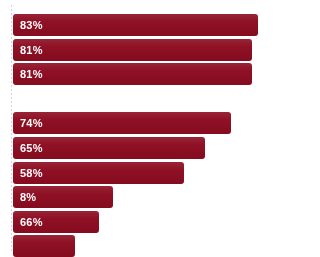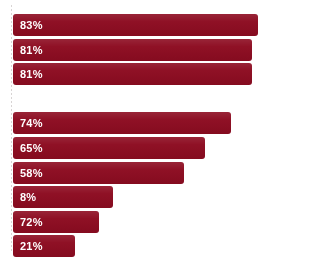--- a/index.html
+++ b/index.html
@@ -112,20 +112,19 @@
       <div class="bar-row" style="top: 147.6px; width: 100%; text-align: center;">
         <div class="bar" style="width: 171.1px; background: rgb(141, 12, 33);"></div>
         <span class="bar-label">58%</span>
       </div>
       <div class="bar-row" style="top: 172.2px; width: 100%;">
         <div class="bar" style="width: 100.3px; background: rgb(141, 12, 33);"></div>
         <span class="bar-label">8%</span>
       </div>
       <div class="bar-row" style="top: 196.8px; width: 100%;">
         <div class="bar" style="width: 85.55px; background: rgb(141, 12, 33);"></div>
-        <span class="bar-label">72%</span>
+        <span class="bar-label">66%</span>
       </div>
       <div class="bar-row" style="top: 221.4px; width: 100%;">
         <div class="bar" style="width: 61.95px; background: rgb(141, 12, 33);"></div>
-        <span class="bar-label">21%</span>
       </div>
     </div>
 </div>
 
 </body></html>

